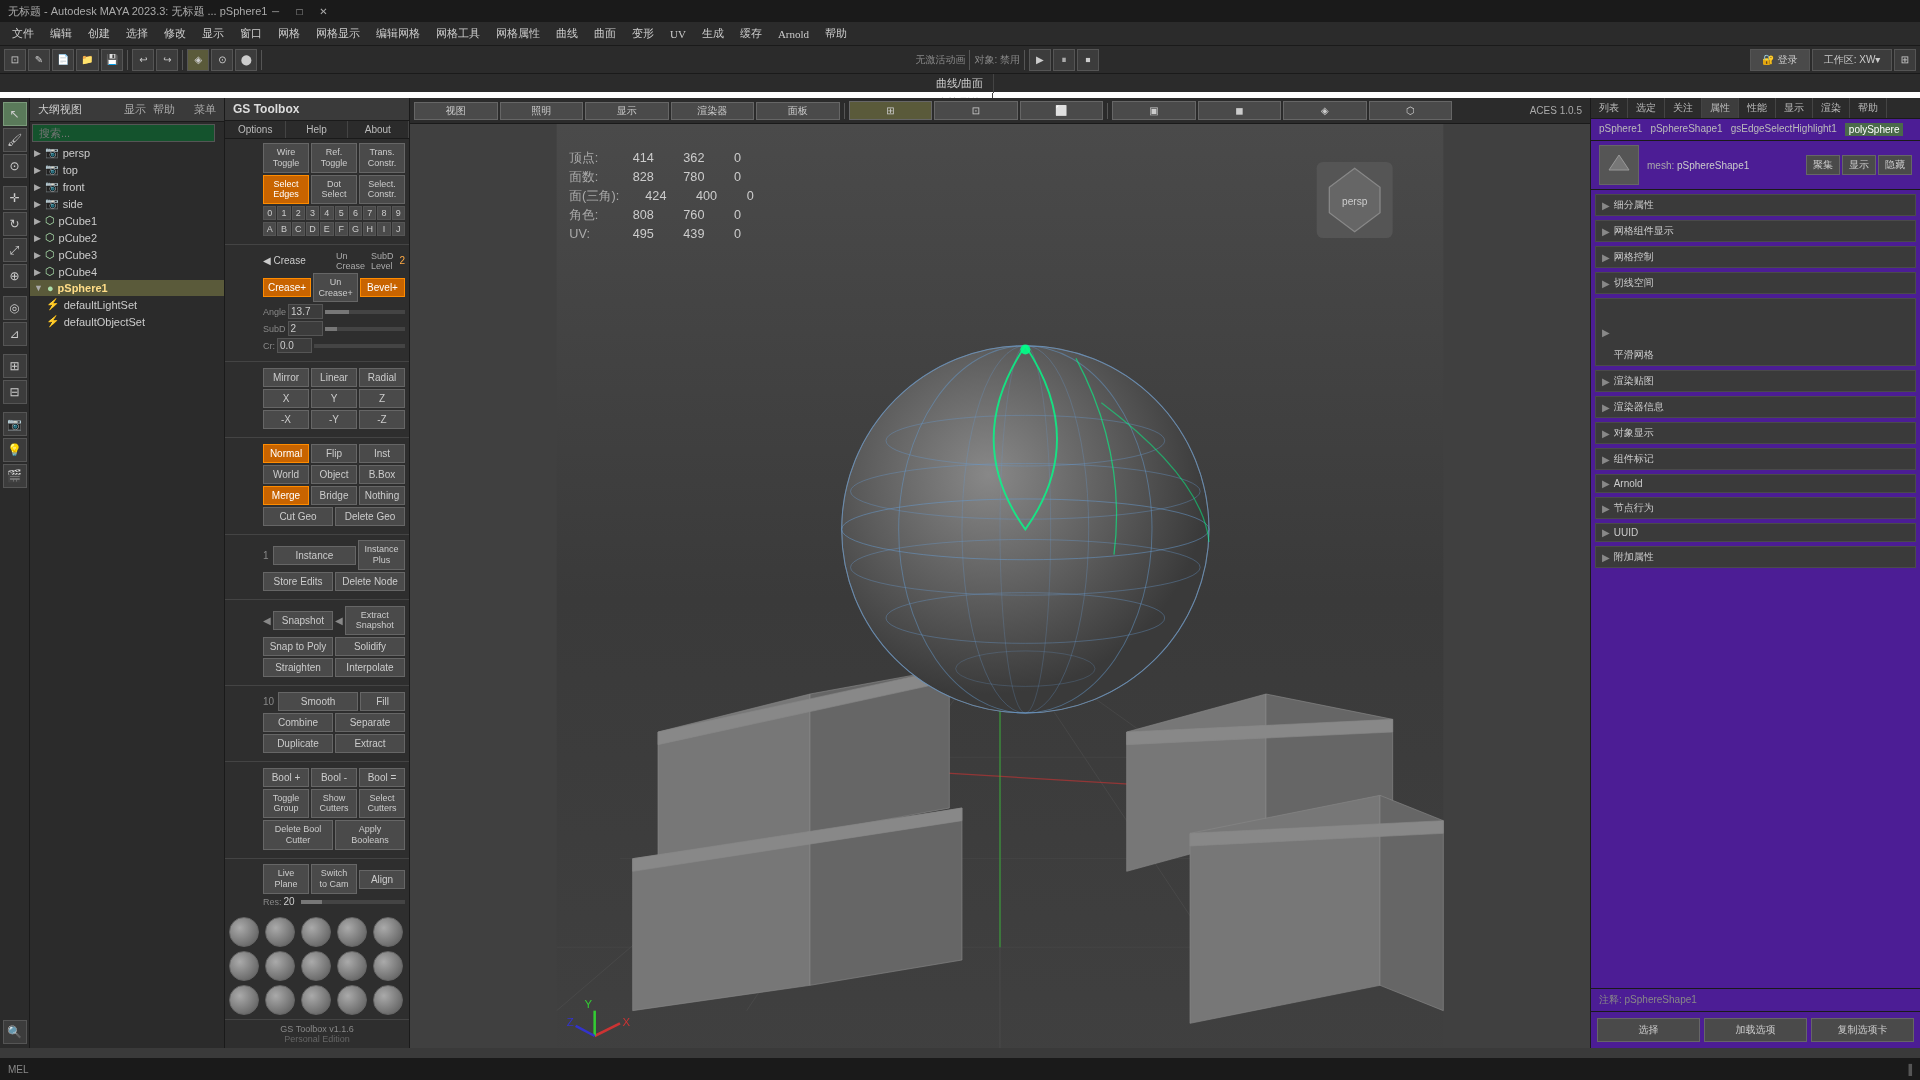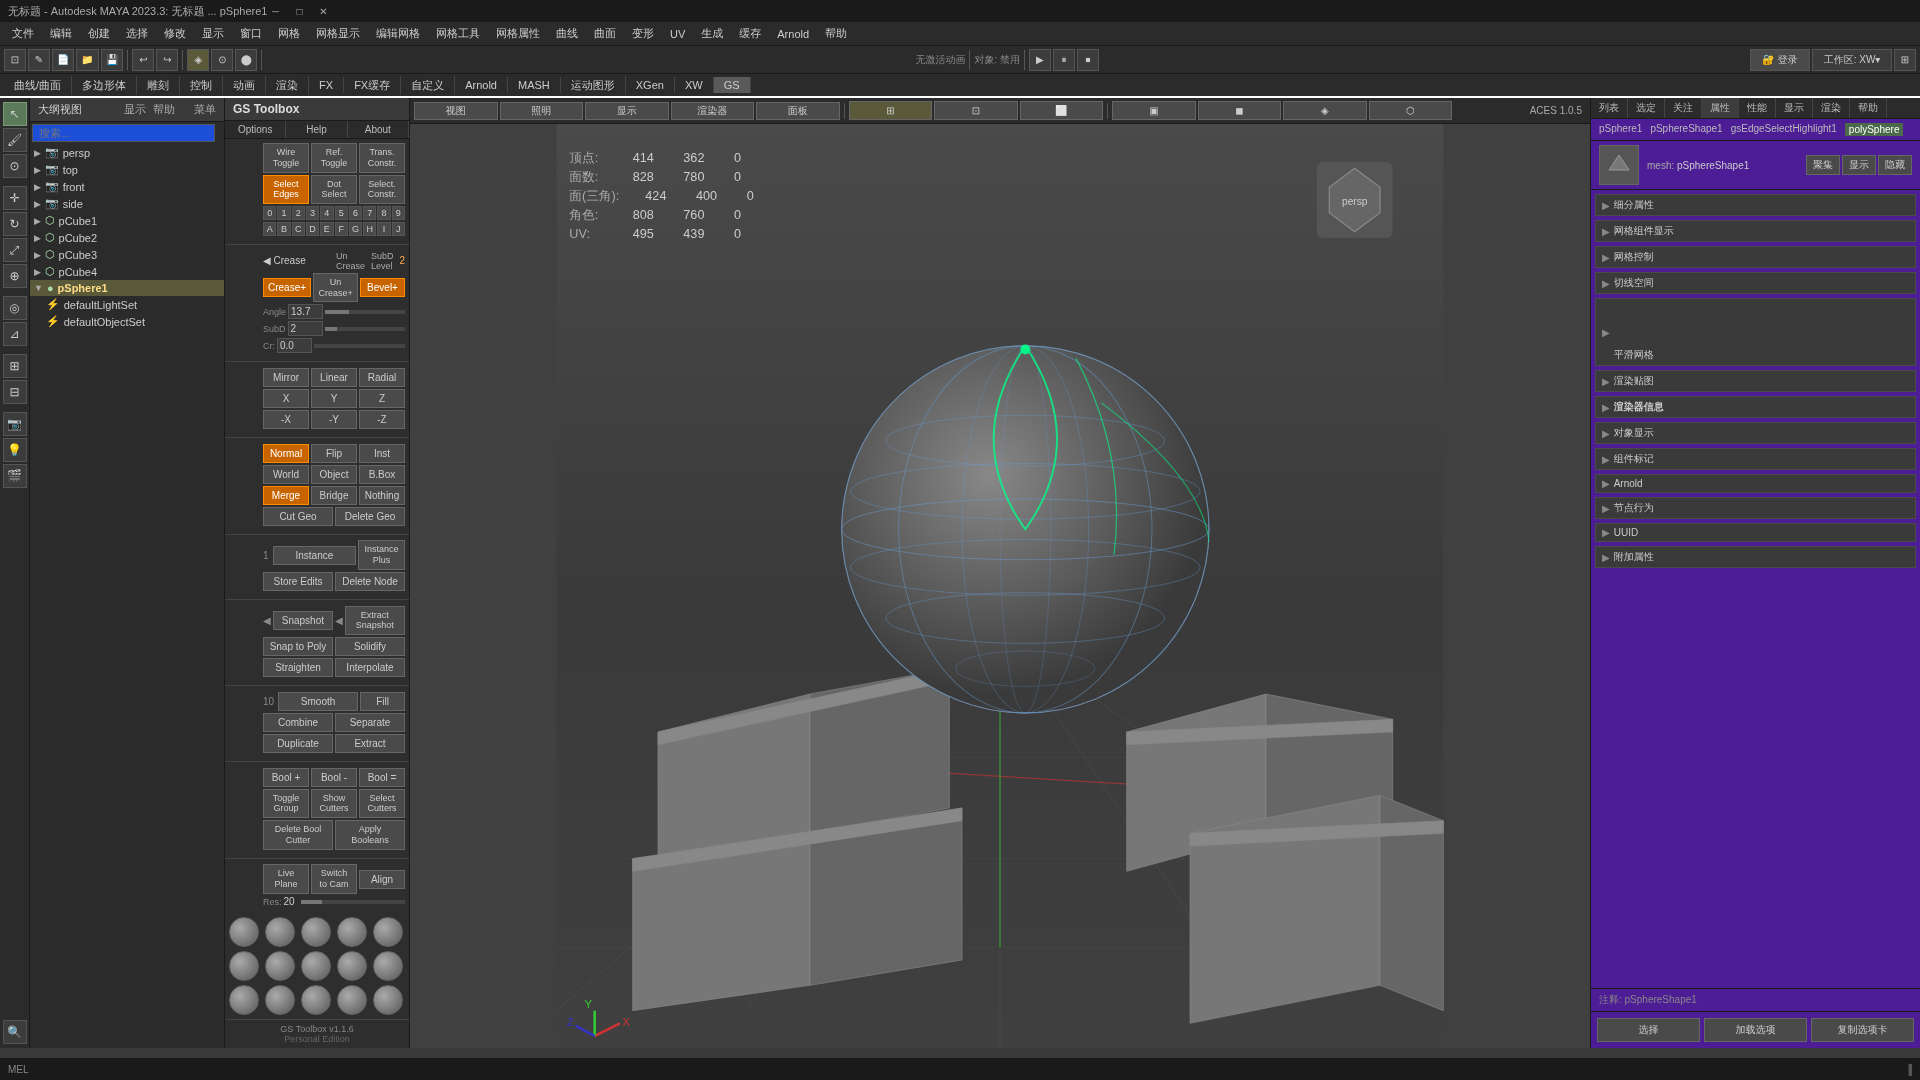--- a/index.html
+++ b/index.html
@@ -4,30 +4,30 @@
   <style>
     * { box-sizing: border-box; margin: 0; padding: 0; }
     body { background: #3a3a3a; color: #ccc; font-family: 'Arial', sans-serif; font-size: 11px; width: 1920px; height: 1080px; overflow: hidden; }
     
     
     #titlebar { background: #1a1a1a; height: 22px; display: flex; align-items: center; padding: 0 8px; color: #aaa; font-size: 11px; }
     #titlebar .controls { display: flex; gap: 8px; }
     #titlebar .win-btn { width: 16px; height: 16px; display: flex; align-items: center; justify-content: center; font-size: 10px; cursor: pointer; }
     
     
-    #menubar { background: #2b2b2b; height: 24px; display: flex; align-items: center; padding: 0 4px; border-bottom: 1px solid #1a1a1a; }
+    #menubar { background: #2b2b2b; height: 24px; display: flex; align-items: center; padding: 0 4px; border-bottom: 1px solid #1a1a1a; font-family: Liberation Serif, serif; }
     .menu-item { padding: 2px 8px; cursor: pointer; color: #ccc; font-size: 11px; white-space: nowrap; }
     
     
     #toolbar1 { background: #2b2b2b; height: 30px; display: flex; align-items: center; padding: 0 4px; border-bottom: 1px solid #1a1a1a; gap: 2px; }
     .tb-btn { background: #3c3c3c; border: 1px solid #555; padding: 2px 4px; cursor: pointer; color: #ccc; font-size: 10px; height: 22px; display: flex; align-items: center; justify-content: center; min-width: 22px; }
     .tb-separator { width: 1px; background: #555; height: 20px; margin: 0 2px; }
     
     
-    #tabs { background: #2b2b2b; height: 24px; display: flex; align-items: center; padding: 0 4px; border-bottom: 2px solid #ffffff; }
+    #tabs { background: #2b2b2b; height: 24px; display: flex; align-items: center; padding: 0 4px; border-bottom: 6px solid #ffffff; flex-direction: column; }
     .tab { padding: 2px 10px; cursor: pointer; color: #ccc; font-size: 11px; border-right: 1px solid #444; }
     .tab.active { background: #5a5a5a; }
     
     
     #main { display: flex; height: calc(1080px - 22px - 24px - 30px - 30px - 24px); }
     
     
     #left-panel { width: 30px; background: #2b2b2b; border-right: 1px solid #1a1a1a; display: flex; flex-direction: column; align-items: center; padding: 4px 2px; gap: 2px; }
     .tool-btn { width: 24px; height: 24px; background: #3c3c3c; border: 1px solid #555; display: flex; align-items: center; justify-content: center; cursor: pointer; font-size: 12px; color: #ccc; }
     .tool-btn.active { background: #5a7a5a; border-color: #7a9a7a; }
@@ -198,21 +198,21 @@
   <div id="outliner">
     <div id="outliner-header">
       <span>大纲视图</span>
       <span style="float:right;color:#aaa;">
         <span style="cursor:pointer;margin-right:4px;">显示</span>
         <span style="cursor:pointer;">帮助</span>
         <span style="cursor:pointer;margin-left:16px;">菜单</span>
       </span>
     </div>
     <div id="outliner-search">
-      <input type="text" placeholder="搜索..." style="background: #1d4ed8; border: 1px solid rgb(85, 85, 85); color: rgb(204, 204, 204); padding: 2px 6px; width: 183px; font-size: 11px;">
+      <input type="text" placeholder="搜索..." style="background: #14532d; border: 1px solid rgb(85, 85, 85); color: rgb(204, 204, 204); padding: 2px 6px; width: 183px; font-size: 11px;">
     </div>
     <div style="flex:1;overflow-y:auto;">
       <div class="outliner-item">
         <span class="tri">▶</span>
         <span style="color:#88aaff;">📷</span>
         <span>persp</span>
       </div>
       <div class="outliner-item">
         <span class="tri">▶</span>
         <span style="color:#88aaff;">📷</span>
@@ -734,21 +734,21 @@
       </div>
       <div class="prop-section">
         <div class="prop-header">
           <span style="color:#888;font-size:10px;">▶</span>
           <span style="font-size:10px;">渲染贴图</span>
         </div>
       </div>
       <div class="prop-section">
         <div class="prop-header">
           <span style="color:#888;font-size:10px;">▶</span>
-          <span style="font-size:10px;font-weight:bold;">渲染器信息</span>
+          <span style="font-size:10px;">渲染器信息</span>
         </div>
       </div>
       <div class="prop-section">
         <div class="prop-header">
           <span style="color:#888;font-size:10px;">▶</span>
           <span style="font-size:10px;">对象显示</span>
         </div>
       </div>
       <div class="prop-section">
         <div class="prop-header">

